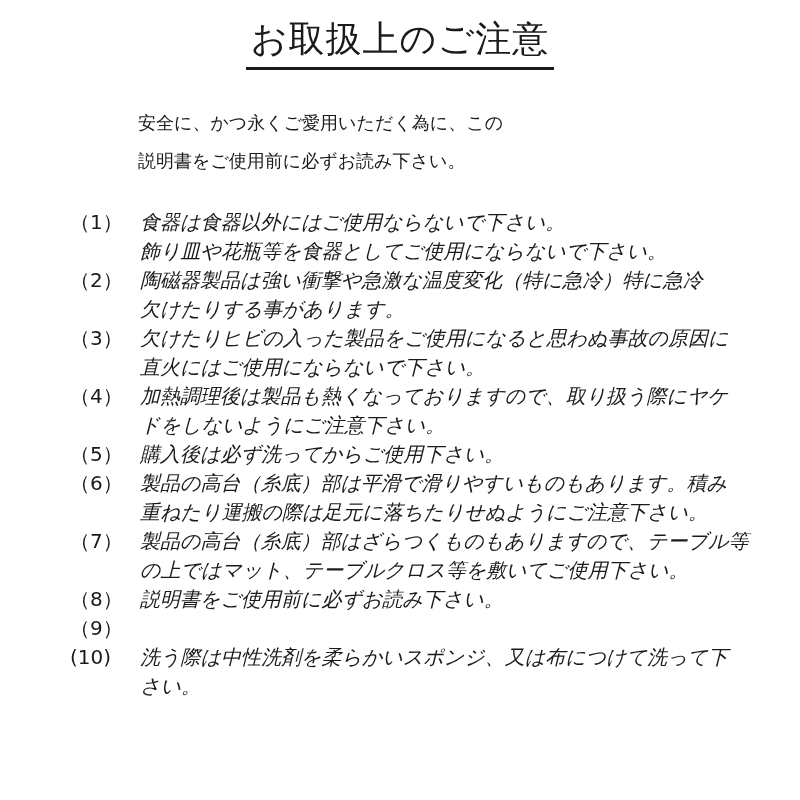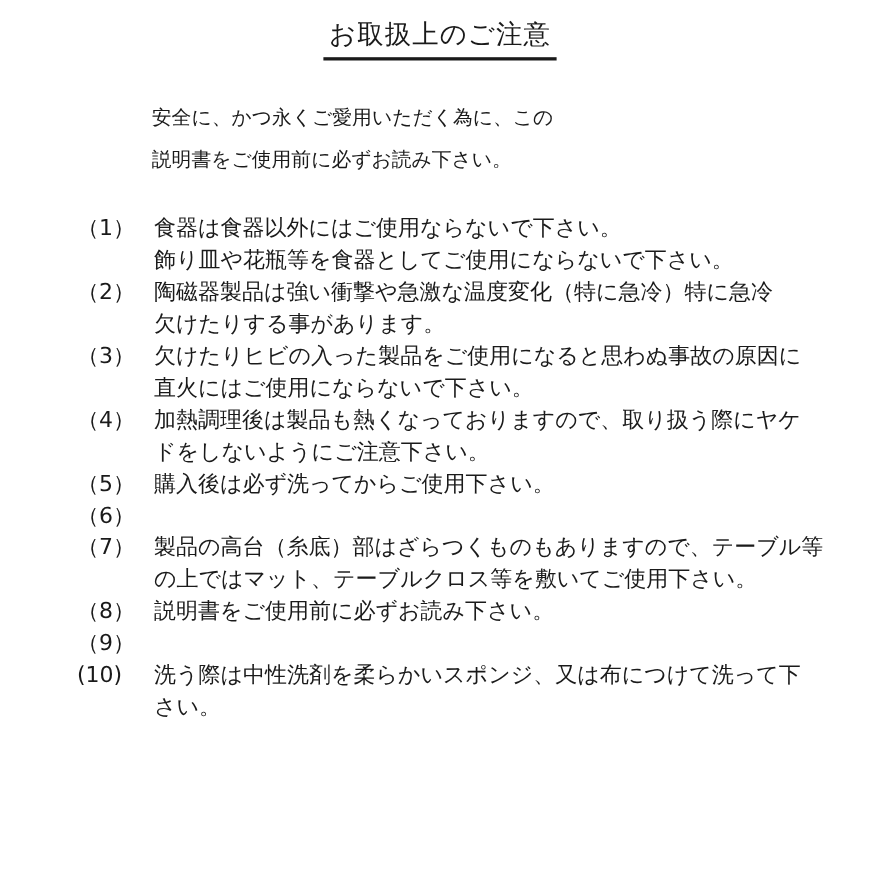--- a/index.html
+++ b/index.html
@@ -15,21 +15,21 @@
     background: #ffffff;
     color: #1a1a1a;
     overflow: hidden;
   }
   .title-wrap {
     text-align: center;
     padding-top: 16px;
   }
   .page-title {
     display: inline-block;
-    font-size: 24px;
+    font-size: 36px;
     font-weight: 500;
     letter-spacing: 1px;
     line-height: 1.25;
     padding: 0 5px 6px 5px;
     border-bottom: 3px solid #1a1a1a;
   }
   .intro {
     margin: 34px 60px 0 138px;
     font-size: 18px;
     font-weight: 400;
@@ -48,20 +48,21 @@
     align-items: flex-start;
   }
   .item .num {
     flex: none;
     width: 70px;
   }
   .item .txt {
     flex: none;
     max-width: 620px;
     white-space: pre-line;
+    font-style: italic;
   }
 </style>
 </head>
 <body>
 
 <div class="sheet">
 
   <div class="title-wrap">
     <h1 class="page-title">お取扱上のご注意</h1>
   </div>
@@ -94,20 +95,22 @@
 ドをしないようにご注意下さい。</div>
     </div>
 
     <div class="item">
       <div class="num">（5）</div>
       <div class="txt">購入後は必ず洗ってからご使用下さい。</div>
     </div>
 
     <div class="item">
       <div class="num">（6）</div>
+      <div class="txt">製品の高台（糸底）部は平滑で滑りやすいものもあります。積み
+重ねたり運搬の際は足元に落ちたりせぬようにご注意下さい。</div>
     </div>
 
     <div class="item">
       <div class="num">（7）</div>
       <div class="txt">製品の高台（糸底）部はざらつくものもありますので、テーブル等
 の上ではマット、テーブルクロス等を敷いてご使用下さい。</div>
     </div>
 
     <div class="item">
       <div class="num">（8）</div>

